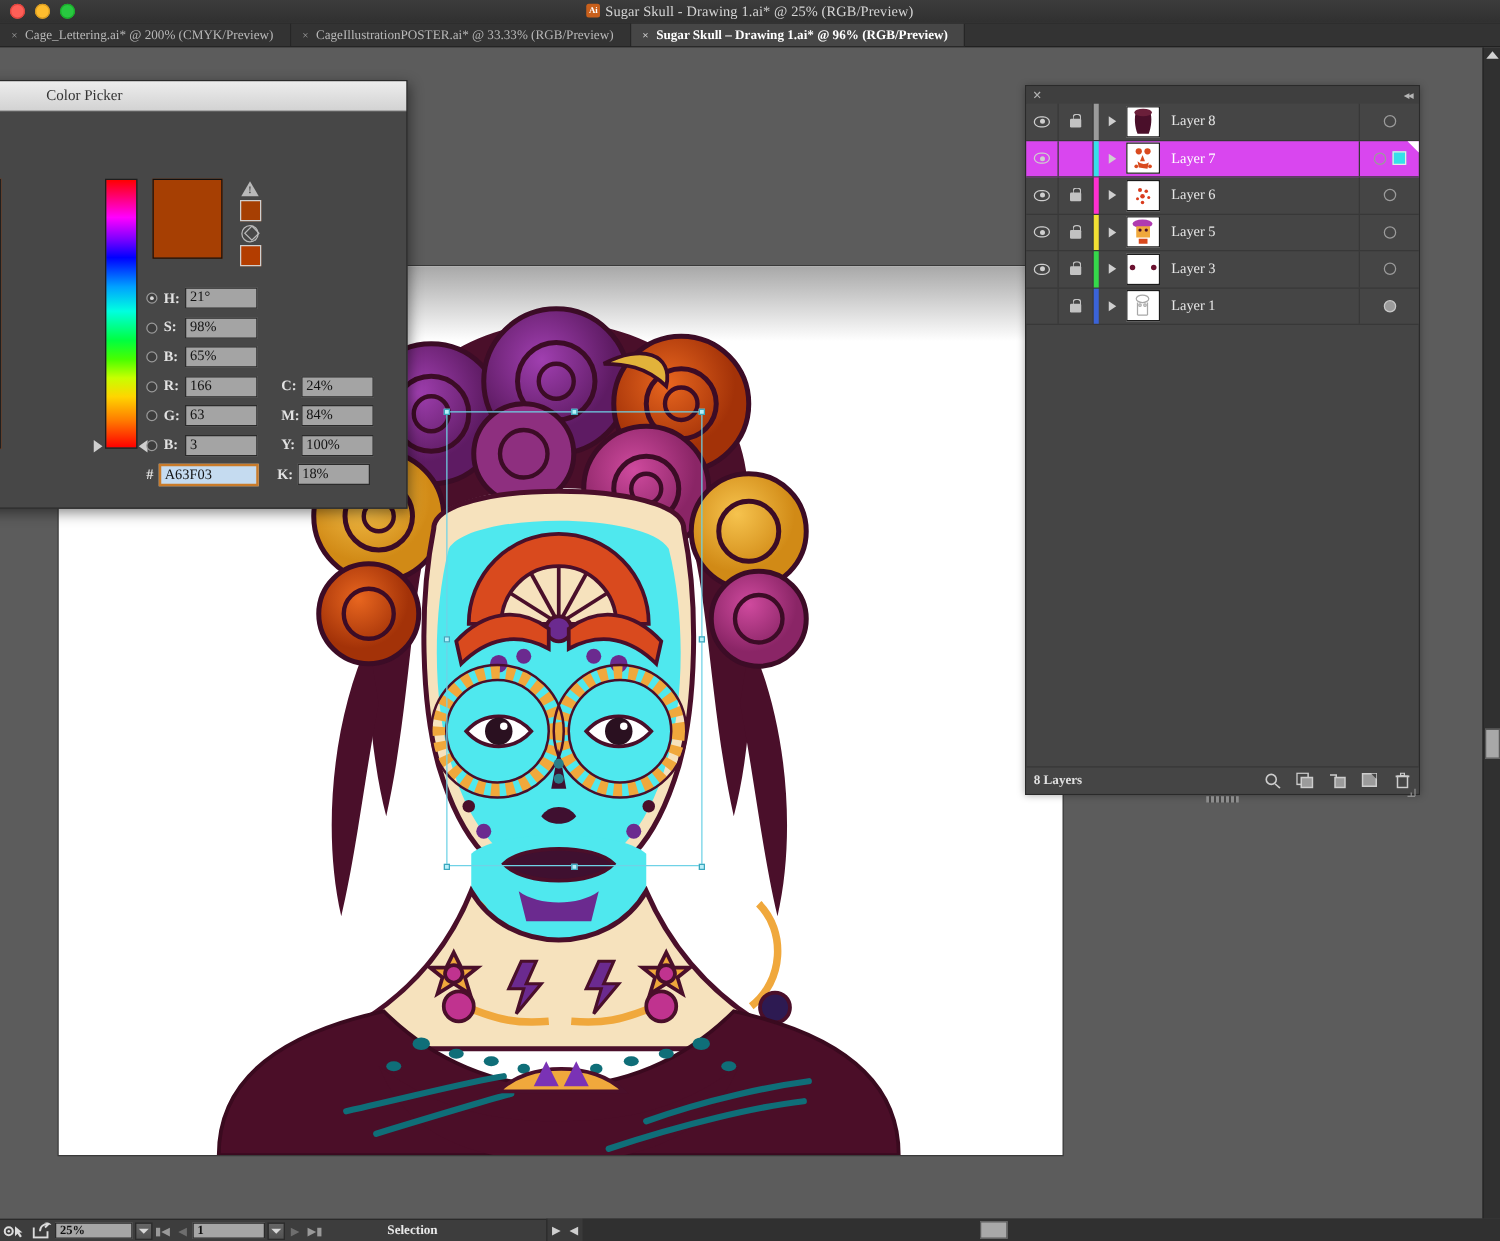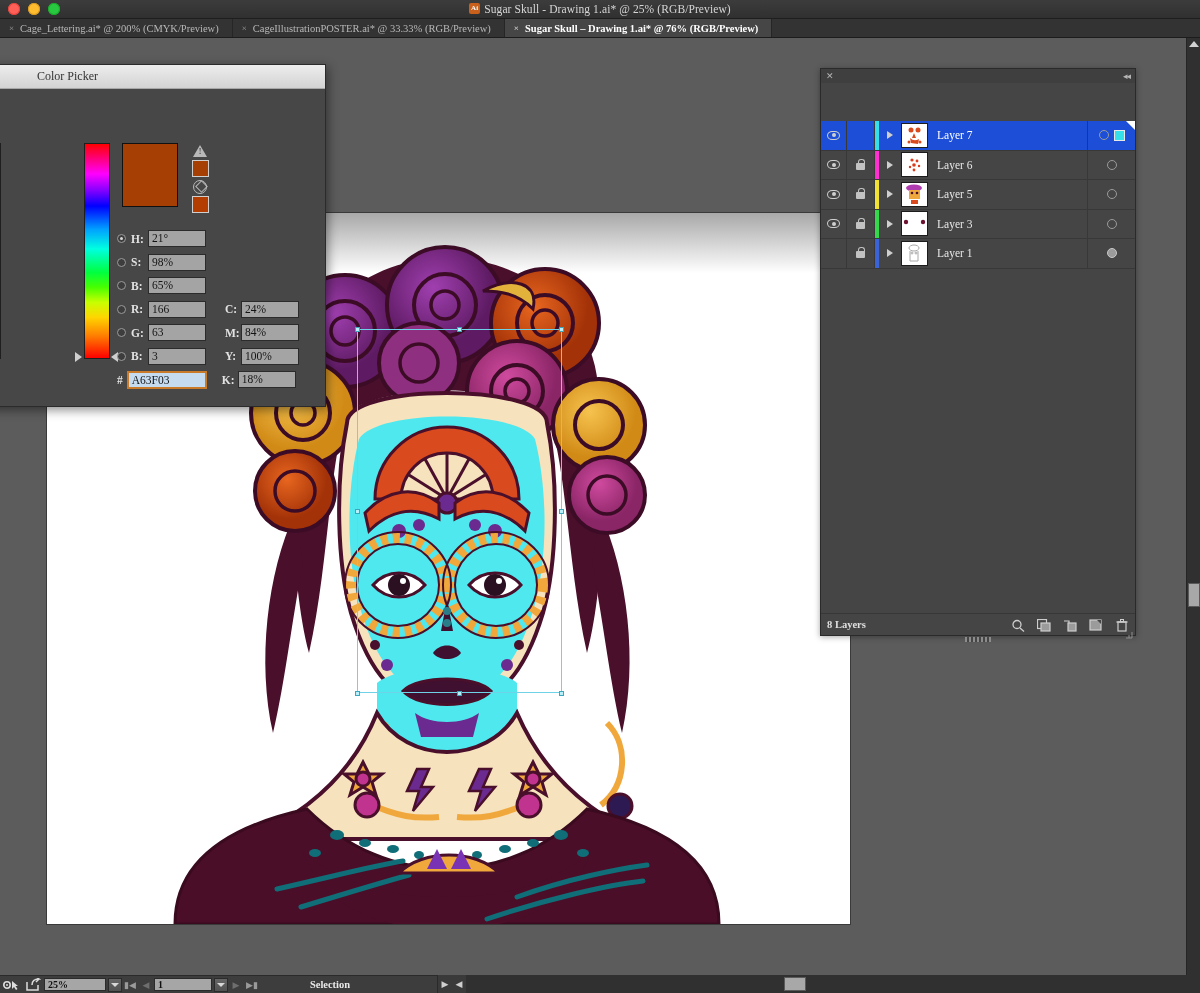--- a/index.html
+++ b/index.html
@@ -199,21 +199,21 @@
   .lp-menu { position:absolute; right:5px; top:4px; display:flex; gap:2px; align-items:center;}
   .lp-menu .tri { width:0;height:0;border-left:3px solid transparent;border-right:3px solid transparent;border-top:4px solid #c3c3c3;}
   .lp-menu .bars { display:flex; flex-direction:column; gap:1.5px; }
   .lp-menu .bars i { display:block; width:11px; height:1.5px; background:#c3c3c3; }
 
   .lp-list { position:relative; background:#454545; }
   .lrow {
     display:flex; align-items:center; height:29.5px;
     border-bottom:1px solid #383838; position:relative;
   }
-  .lrow.sel { background:#1d4ed8;margin-top:38px; }
+  .lrow.sel { background:#d946ef; }
   .lcell-eye { width:26px; display:flex; justify-content:center; border-right:1px solid #383838; height:100%; align-items:center;}
   .lcell-lock{ width:28px; display:flex; justify-content:center; border-right:1px solid #383838; height:100%; align-items:center;}
   .colorbar { width:4px; height:100%; }
   .lcell-arrow { width:22px; display:flex; justify-content:center; align-items:center;}
   .arrow-r { width:0;height:0;border-top:4px solid transparent;border-bottom:4px solid transparent;border-left:6px solid #cfcfcf;}
   .thumb {
     width:27px; height:25px; background:#fff; border:1px solid #1c1c1c;
     margin-right:9px; overflow:hidden; position:relative;
   }
   .lname { flex:1; font-size:11.5px; color:#e8e8e8; }
@@ -335,21 +335,21 @@
     <div class="tab">
       <span class="x">×</span>
       <span>Cage_Lettering.ai* @ 200% (CMYK/Preview)</span>
     </div>
     <div class="tab">
       <span class="x">×</span>
       <span>CageIllustrationPOSTER.ai* @ 33.33% (RGB/Preview)</span>
     </div>
     <div class="tab active">
       <span class="x">×</span>
-      <span>Sugar Skull – Drawing 1.ai* @ 76% (RGB/Preview)</span>
+      <span>Sugar Skull – Drawing 1.ai* @ 96% (RGB/Preview)</span>
     </div>
   </div>
 
   <div class="workspace">
 
     <div class="artboard-shadow">
       <div class="art-fade-top"></div>
       <div class="artwork-holder">
         <svg class="artwork-svg" width="803" height="711" viewBox="0 0 803 711">
           <defs>
@@ -547,20 +547,43 @@
   </div>
 
   <div class="layers">
     <div class="lp-top">
       <span class="xc">✕</span>
       <span class="cc">◂◂</span>
     </div>
 
     <div class="lp-list">
 
+      <div class="lrow">
+        <div class="lcell-eye">
+            <div class="eye"></div>
+          </div>
+        <div class="lcell-lock">
+            <div class="lock"></div>
+          </div>
+        <div class="colorbar" style="background:#9b9b9b"></div>
+        <div class="lcell-arrow">
+            <div class="arrow-r"></div>
+          </div>
+        <div class="thumb">
+          <svg width="25" height="23" viewBox="0 0 25 23">
+              <rect width="25" height="23" fill="#fff"></rect>
+              <path d="M7 3 C7 1 18 1 18 3 C20 8 19 16 17 21 L8 21 C6 16 5 8 7 3Z" fill="#4a0f2a"></path>
+              <ellipse cx="12.5" cy="4" rx="7" ry="3" fill="#6b1f3a"></ellipse>
+            </svg>
+        </div>
+        <div class="lname">Layer 8</div>
+        <div class="lcell-target">
+            <div class="target-o"></div>
+          </div>
+      </div>
 
       <div class="lrow sel">
         <div class="corner-fold"></div>
         <div class="lcell-eye">
             <div class="eye"></div>
           </div>
         <div class="lcell-lock"></div>
         <div class="colorbar" style="background:#35e0ea"></div>
         <div class="lcell-arrow">
             <div class="arrow-r"></div>

